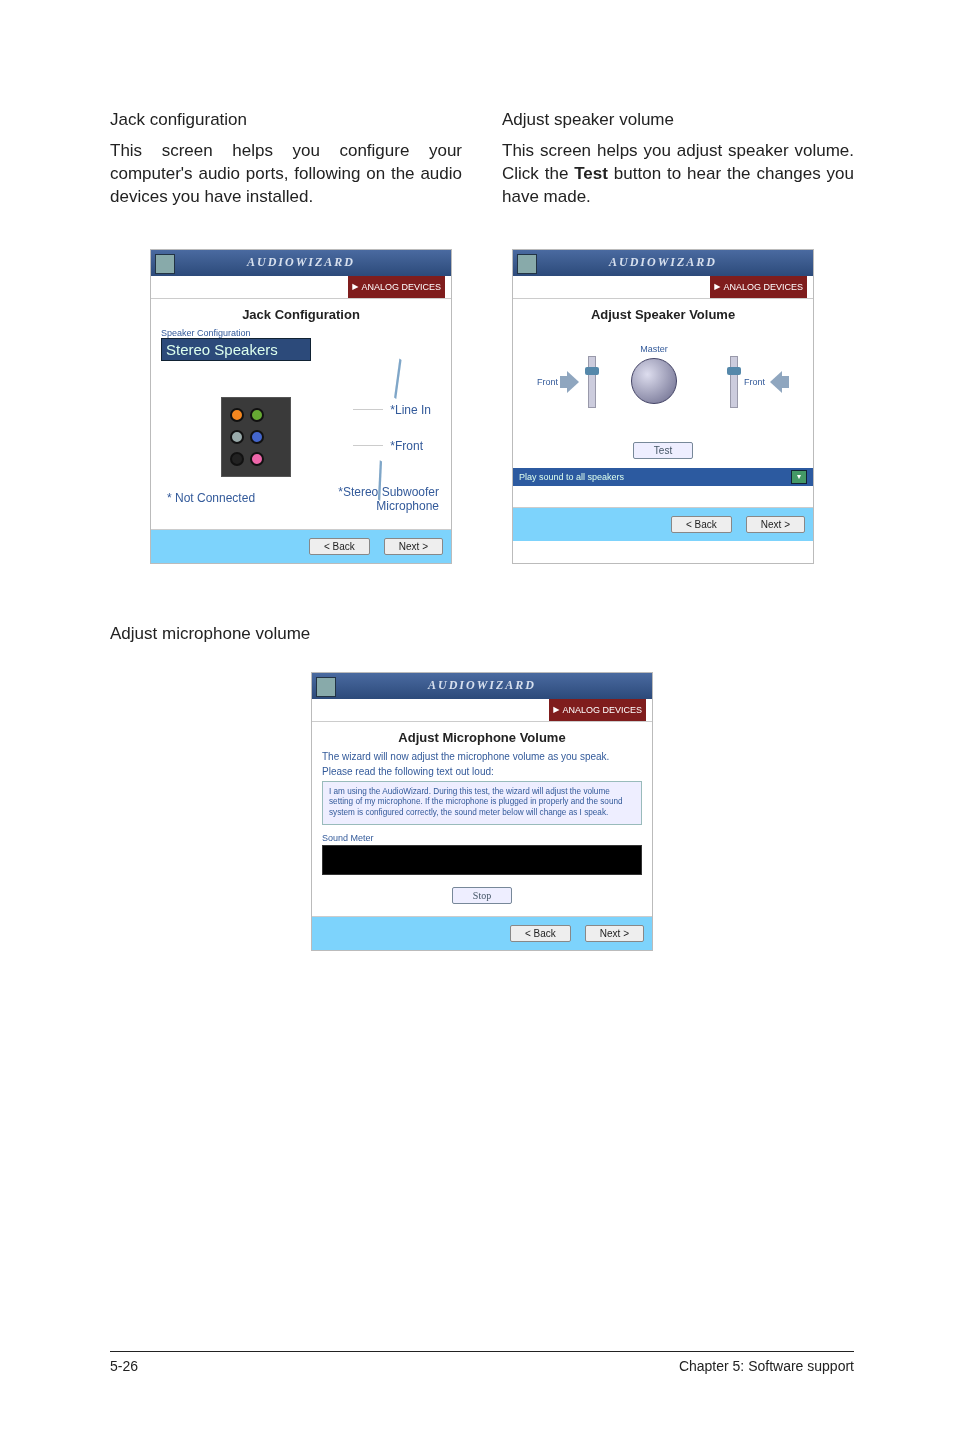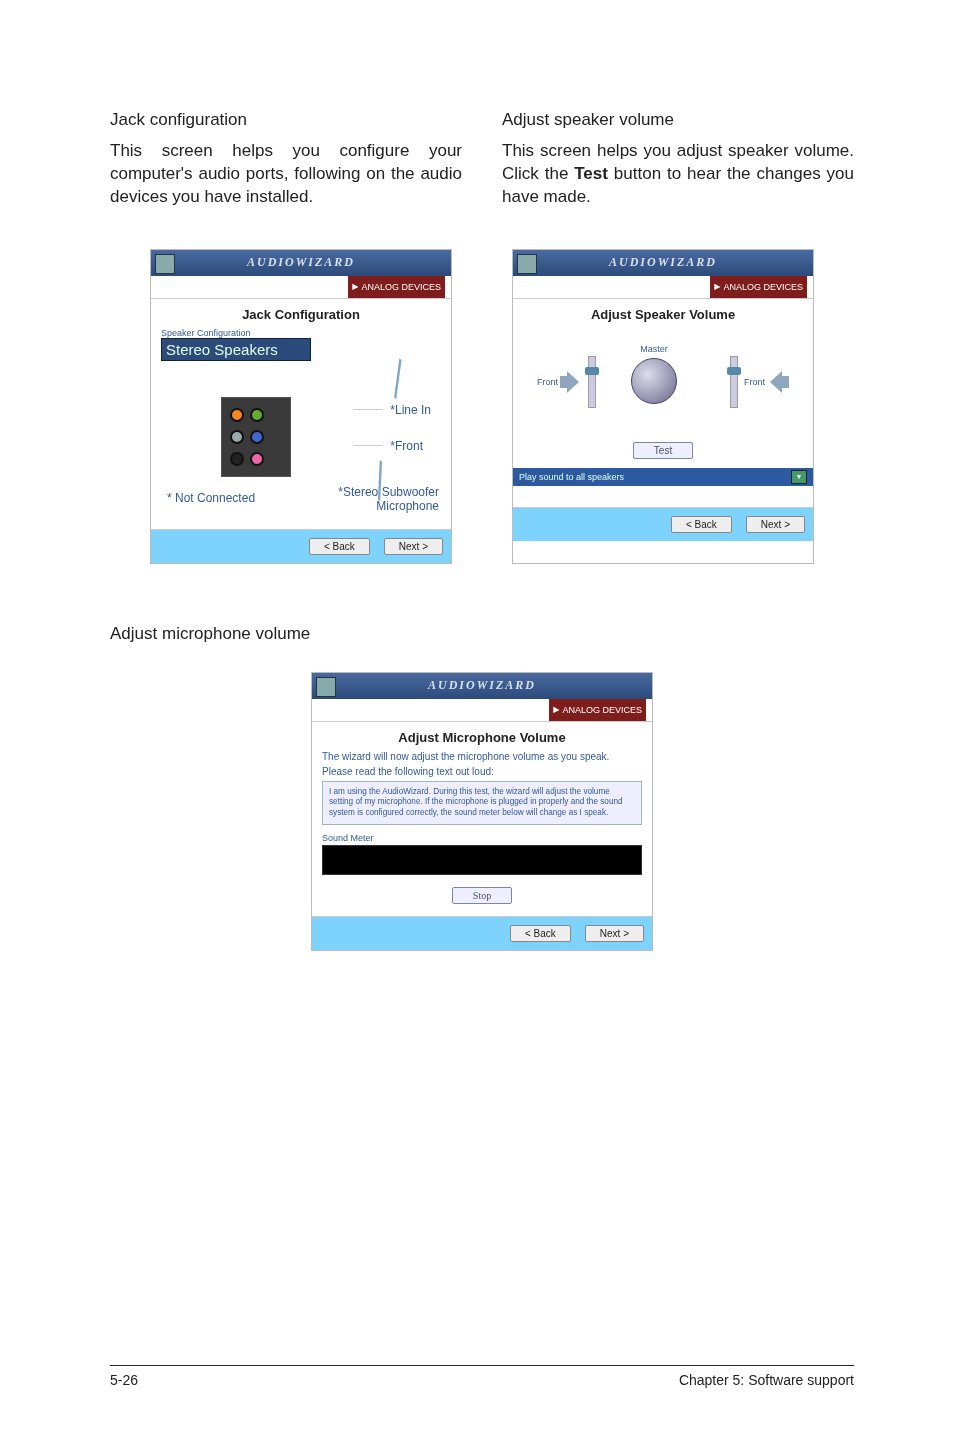--- a/index.html
+++ b/index.html
@@ -218,21 +218,21 @@
   }
   .mic-btn-row{display:flex;justify-content:center;margin-top:12px;font-family:Liberation Serif, serif;}
   .section2 {
     margin-top: 60px;
   }
   .fig-single{
     display:flex;justify-content:center;margin-top:28px;
   }
   .page-footer{
     position:absolute;
-    bottom:50px;
+    bottom:64px;
     left:0;right:0;
     padding:0 100px 0 110px;
     box-sizing:border-box;
   }
   .page-footer .rule{border-top:1px solid #222;margin-bottom:6px;}
   .page-footer .row{display:flex;justify-content:space-between;font-size:14px;}
 </style>
 </head>
 <body>
 

